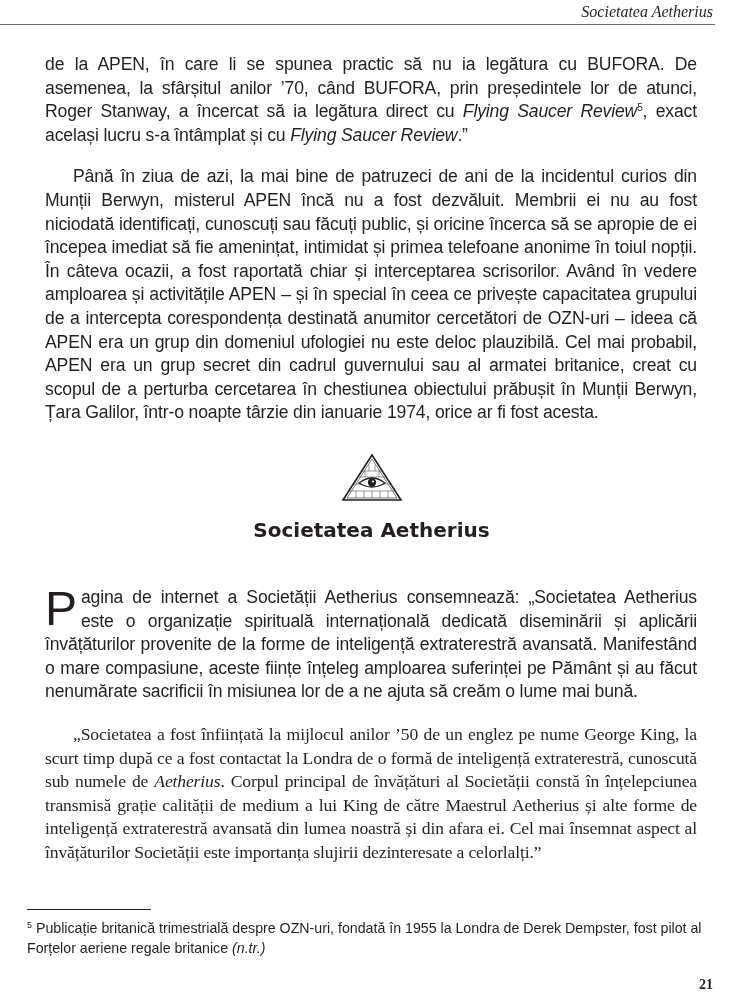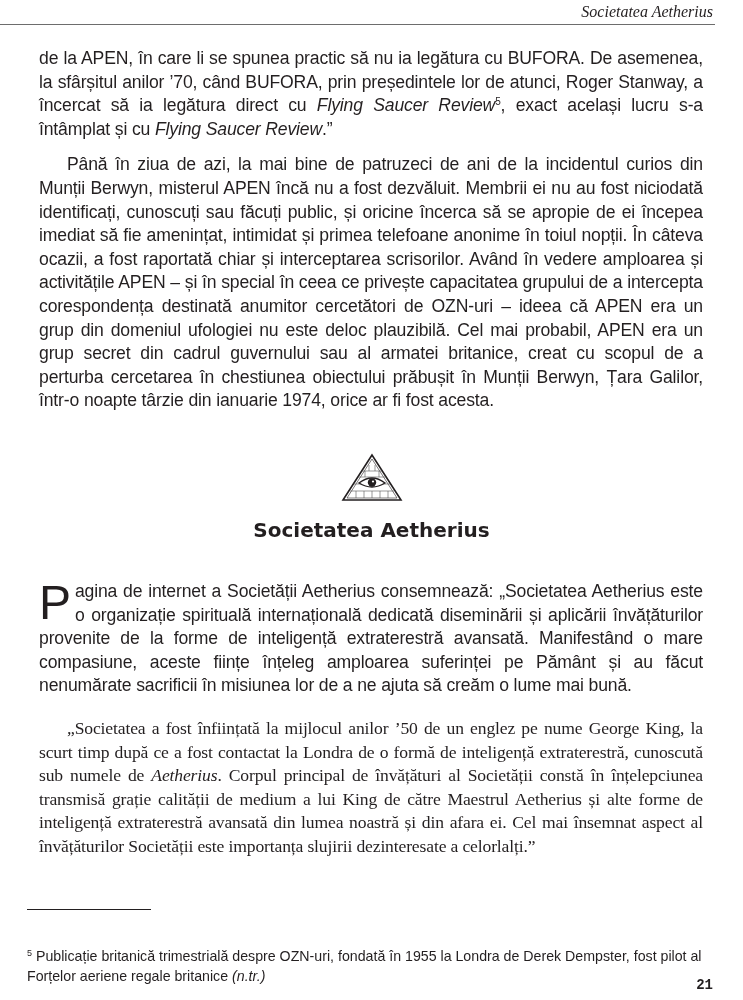--- a/index.html
+++ b/index.html
@@ -7,48 +7,48 @@
   .running-head {
     position: absolute; right: 30px; top: 3px;
     font-family: "Liberation Serif", serif; font-style: italic; font-size: 16px; color: #231f20;
   }
   .head-rule { position: absolute; left: 0; right: 28px; top: 24px; height: 1px; background: #6d6d6d; }
   .body-text {
     position: absolute; left: 27px; width: 688px;
     font-family: "Liberation Sans", sans-serif; font-size: 17.6px; line-height: 23.6px;
     text-align: justify; color: #231f20; letter-spacing: -0.15px;
   }
-  .body-text p { margin: 12px; }
+  .body-text p { margin: 18px; }
   .indent { text-indent: 28px; }
   .block1 { top: 35px; }
   .ornament { position: absolute; left: 340px; top: 453px; width: 64px; height: 50px; }
   .section-title {
     position: absolute; left: 0; width: 743px; top: 518px; text-align: center;
     font-family: "DejaVu Sans", sans-serif; font-weight: bold; font-size: 20px; color: #231f20;
   }
   .block2 { top: 568px; }
   .dropcap {
     float: left; font-size: 48px; line-height: 40px; margin: 3px 4px 0 0; padding: 0;
     font-family: "Liberation Sans", sans-serif; font-weight: normal;
   }
   .block3 { top: 705px; font-family: Liberation Serif, serif; }
   .fn-rule { position: absolute; left: 27px; top: 909px; width: 124px; height: 1px; background: #231f20; }
   .footnote {
     position: absolute; left: 27px; width: 688px; top: 916px;
-    font-family: "Liberation Sans", sans-serif; font-size: 14.2px; line-height: 19.5px; color: #231f20; margin-top: 28px;
+    font-family: "Liberation Sans", sans-serif; font-size: 14.2px; line-height: 19.5px; color: #231f20;
   }
   .footnote sup { font-size: 9px; vertical-align: 5px; }
   .footer-title {
     position: absolute; left: 27px; top: 1016px;
     font-family: "DejaVu Sans", sans-serif; font-weight: bold; font-size: 10px; color: #231f20;
     letter-spacing: -0.1px;
   }
   .page-number {
     position: absolute; right: 30px; top: 977px;
-    font-family: Liberation Mono, monospace; font-weight: bold; font-size: 14px; color: #231f20;
+    font-family: Liberation Serif, serif; font-weight: bold; font-size: 14px; color: #231f20;
   }
   sup.ref { font-size: 10px; vertical-align: 6px; line-height: 0; }
   em { font-style: italic; }
 </style>
 </head>
 <body>
 
 <div class="running-head">Societatea Aetherius</div>
 <div class="head-rule"></div>
 

